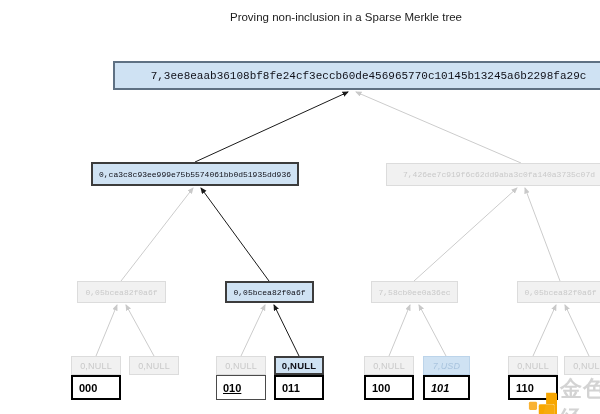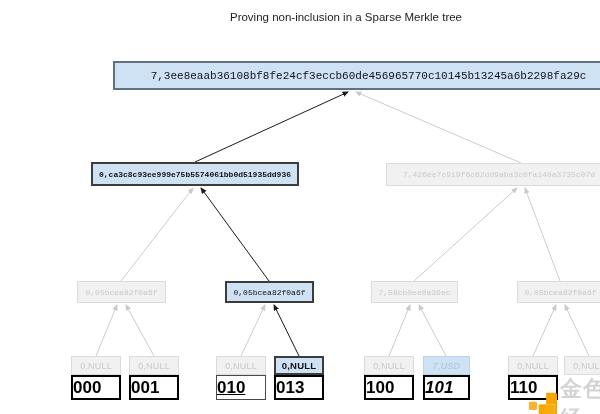--- a/index.html
+++ b/index.html
@@ -16,31 +16,31 @@
          font-size:11.5px;color:#1c1c1c;}
   svg.edges{position:absolute;left:0;top:0;}
   .node{position:absolute;box-sizing:border-box;display:flex;align-items:center;justify-content:center;
         font-family:"Liberation Mono","DejaVu Sans Mono",monospace;white-space:nowrap;overflow:hidden;}
   .blue{background:var(--highlight-fill);border:2px solid var(--highlight-border);color:#101018;}
   .rootb{border:2px solid var(--root-border);}
   .faded{background:var(--faded-fill);border:1px solid var(--faded-border);color:var(--faded-text);}
   .fadedblue{background:var(--faded-blue-fill);border:1px solid var(--faded-blue-border);color:var(--faded-blue-text);}
   #root-node{left:67px;top:61px;width:511px;height:29px;font-size:11px;}
   .l2{height:24px;font-size:8px;}
-  #l2-left{left:45px;top:162px;width:208px;font-weight:bold;}
+  #l2-left{left:45px;top:162px;width:208px;}
   #l2-right{left:340px;top:163px;width:226px;height:23px;}
   .l3{top:281px;height:22px;font-size:8px;text-align:center;}
   #l3-0{left:31px;width:89px;} #l3-1{left:179px;width:89px;}
   #l3-2{left:325px;width:87px;} #l3-3{left:471px;width:87px;}
   .leafhash{top:356px;height:19px;width:50px;font-family:"Liberation Sans",sans-serif;
             font-size:9px;letter-spacing:.2px;}
   .leafhash.blue{font-weight:bold;font-size:9.5px;}
   .bin{position:absolute;top:375px;height:25px;width:50px;box-sizing:border-box;background:#fff;
-       border:2px solid #000;color:#000;font-size:17px;font-weight:bold;
-       font-family:"Liberation Sans",sans-serif;display:flex;align-items:center;}
+       border:2px solid #000;color:#000;font-size:11px;font-weight:bold;
+       font-family:"Liberation Sans",sans-serif;display:flex;align-items:center;padding-left:6px;}
   .bin.thin{border:1px solid #4a4a4a;text-decoration:underline;}
   .lx0{left:25px;} .lx1{left:83px;} .lx2{left:170px;} .lx3{left:228px;}
   .lx4{left:318px;} .lx5{left:377px;width:47px;font-style:italic;} .lx6{left:462px;} .lx7{left:518px;}
   #watermark{position:absolute;left:482px;top:374px;display:flex;align-items:center;}
   #wm-text{font-size:22px;font-weight:bold;color:var(--watermark-grey);opacity:.55;
            letter-spacing:1px;margin-left:3px;line-height:30px;}
 </style>
 </head>
 <body>
 
@@ -89,23 +89,22 @@
   <div class="node leafhash faded lx0">0,NULL</div>
   <div class="node leafhash faded lx1">0,NULL</div>
   <div class="node leafhash faded lx2">0,NULL</div>
   <div class="node leafhash blue  lx3">0,NULL</div>
   <div class="node leafhash faded lx4">0,NULL</div>
   <div class="node leafhash fadedblue lx5">7,USD</div>
   <div class="node leafhash faded lx6">0,NULL</div>
   <div class="node leafhash faded lx7">0,NULL</div>
 
   <div class="bin lx0">000</div>
-  <div class="bin lx1">001</div>
   <div class="bin thin lx2">010</div>
-  <div class="bin lx3">013</div>
+  <div class="bin lx3">011</div>
   <div class="bin lx4">100</div>
   <div class="bin lx5">101</div>
   <div class="bin lx6">110</div>
 
   <div id="watermark">
     <svg width="31" height="31" viewBox="0 0 32 32">
       <rect x="1" y="13" width="9" height="9" rx="1.5" fill="#f9b233"></rect>
       <path d="M29,3 h-9 v13 h-8 v9 a4,4 0 0 0 4,4 h13 a4,4 0 0 0 4,-4 V7 a4,4 0 0 0 -4,-4 z
                M20,16 h9 v13 h-13 z" fill="#f7a600" fill-rule="evenodd"></path>
       <rect x="12" y="16" width="17" height="13" rx="2" fill="#f7a600" opacity="0.95"></rect>

